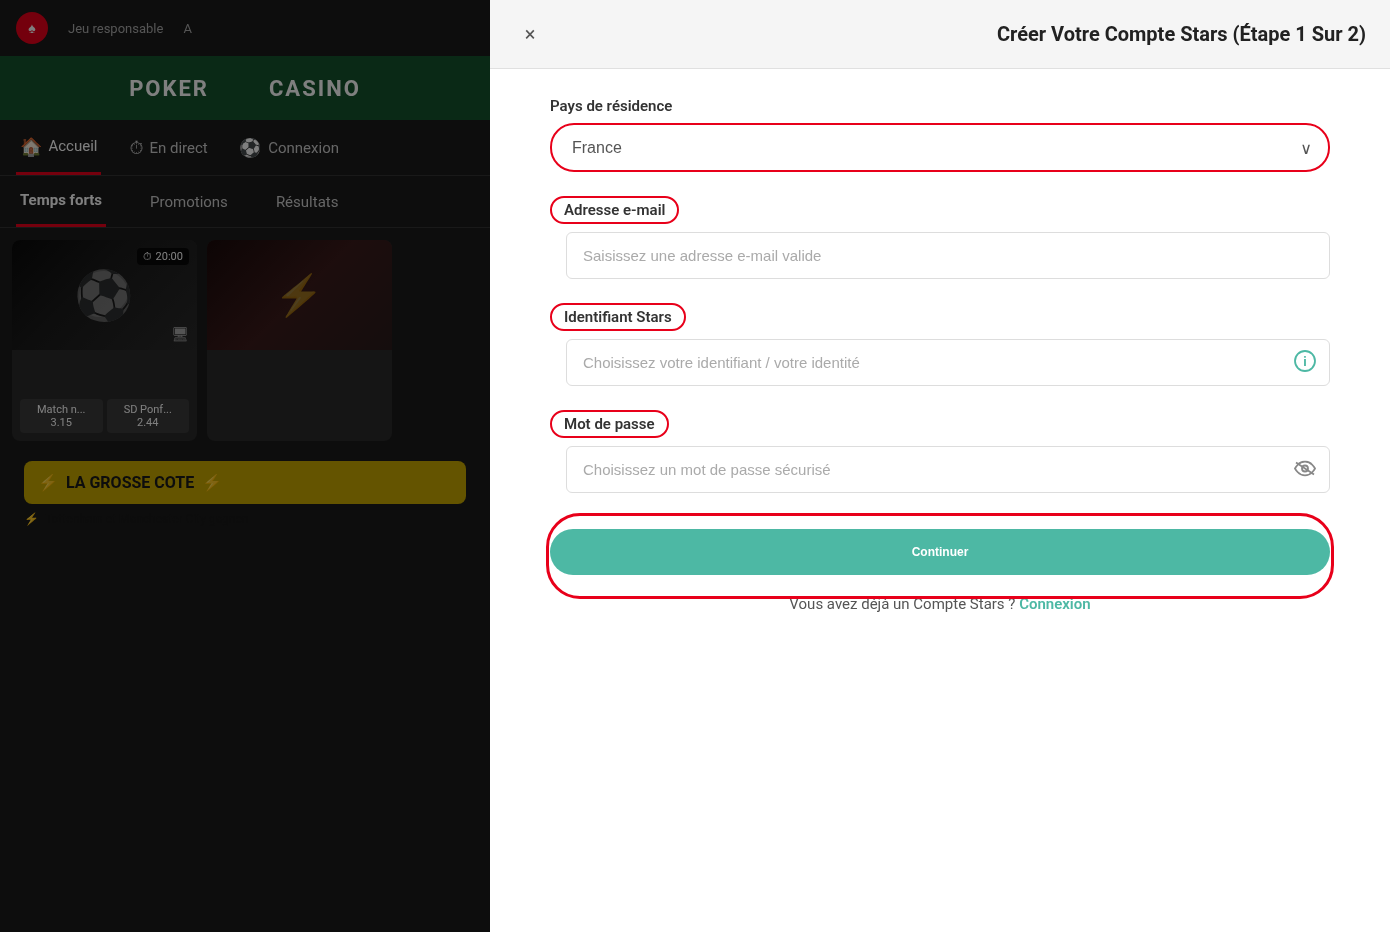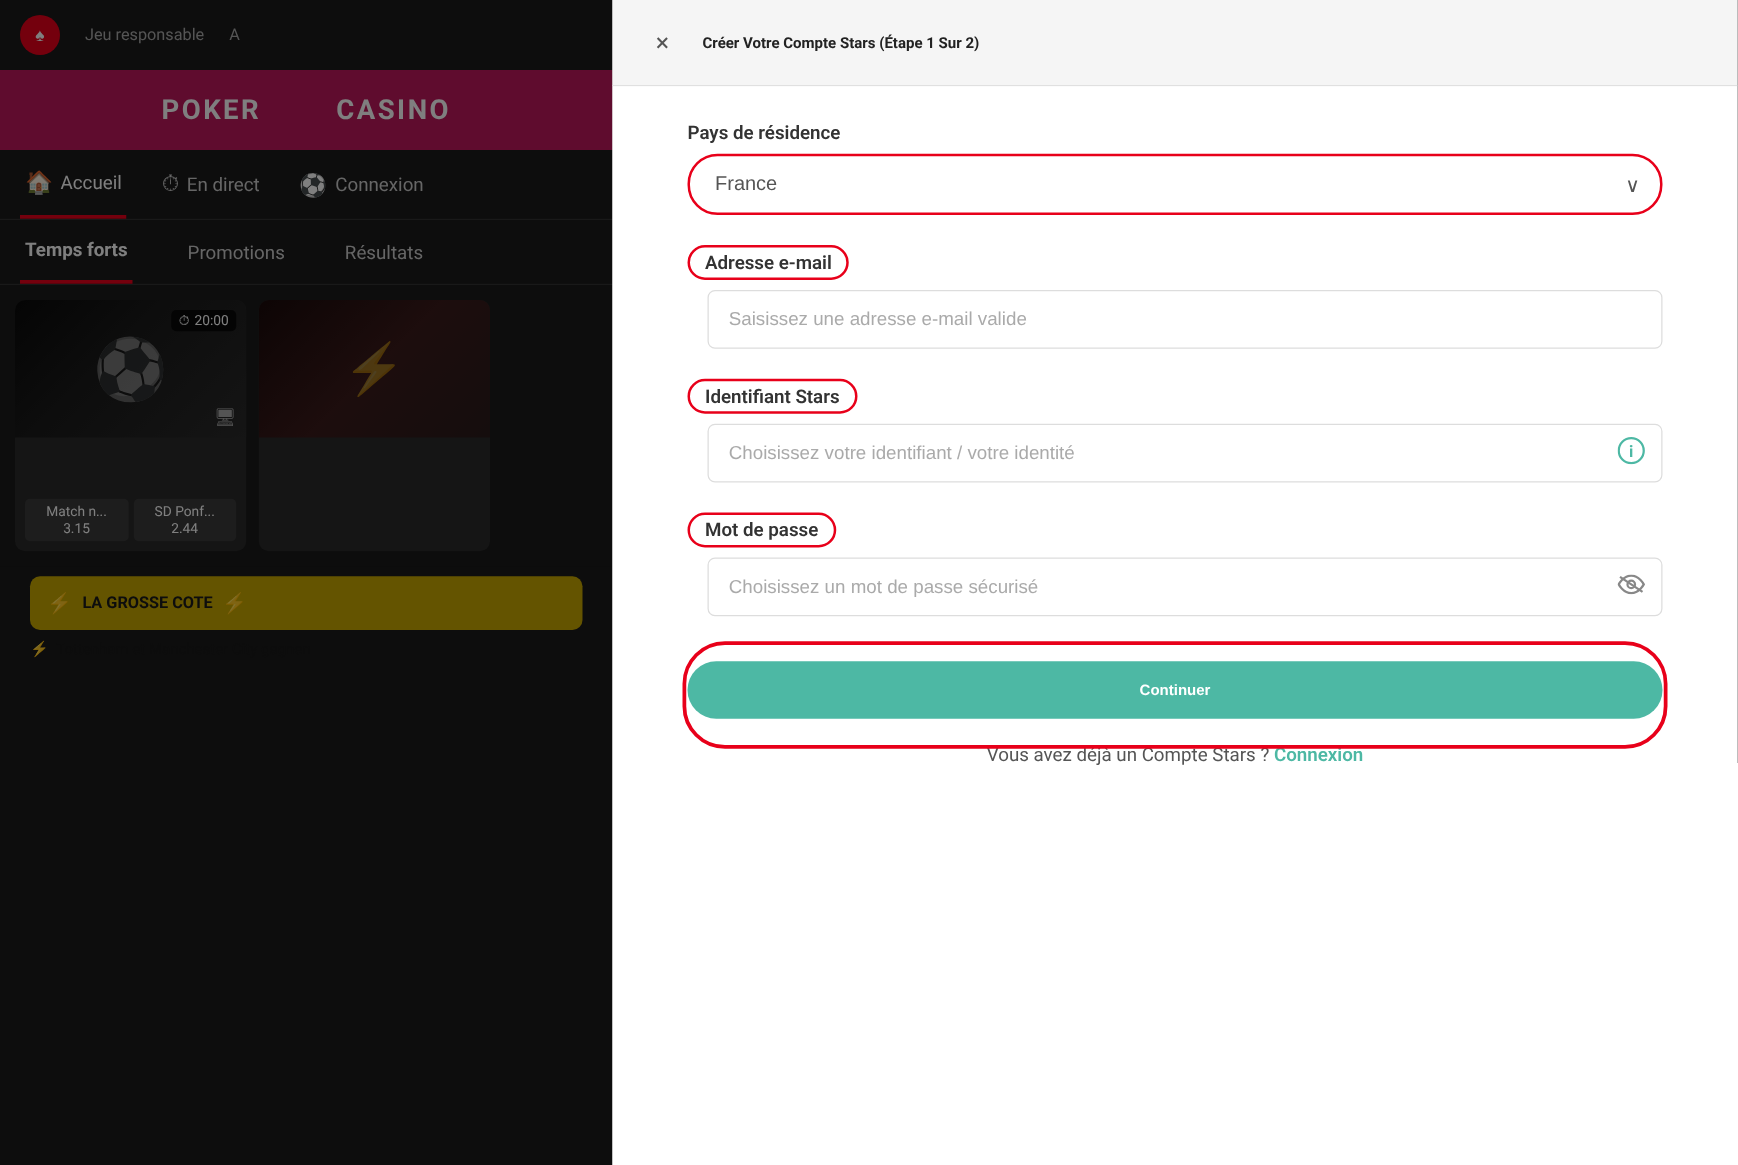--- a/index.html
+++ b/index.html
@@ -44,21 +44,21 @@
       font-weight: bold;
     }
 
     .top-bar-link {
       color: #aaa;
       font-size: 13px;
       text-decoration: none;
     }
 
     .casino-bar {
-      background: #be185d;
+      background: #14532d;
       display: flex;
       align-items: center;
       justify-content: center;
       gap: 60px;
       height: 64px;
     }
 
     .casino-bar-item {
       color: #fff;
       font-size: 22px;
@@ -204,21 +204,21 @@
       margin: 8px 12px;
       border-radius: 8px;
       padding: 12px 14px;
       display: flex;
       align-items: center;
       gap: 8px;
     }
 
     .grosse-cote-text {
       color: #1a1a1a;
-      font-size: 13px;
+      font-size: 16px;
       font-weight: bold;
     }
 
     .lightning {
       color: #1a1a1a;
       font-size: 16px;
     }
 
     .grosse-cote-sub {
       color: #1a1a1a;
@@ -268,25 +268,25 @@
       display: flex;
       align-items: center;
       justify-content: center;
       cursor: pointer;
       color: #555;
       font-size: 20px;
       flex-shrink: 0;
     }
 
     .modal-title {
-      font-size: 12px;
+      font-size: 20px;
       font-weight: bold;
       color: #222;
       flex: 1;
-      text-align: left;
+      text-align: right;
     }
 
     .modal-body {
       flex: 1;
       padding: 28px 60px;
       overflow-y: auto;
       background: white;
     }
 
     .form-group {

